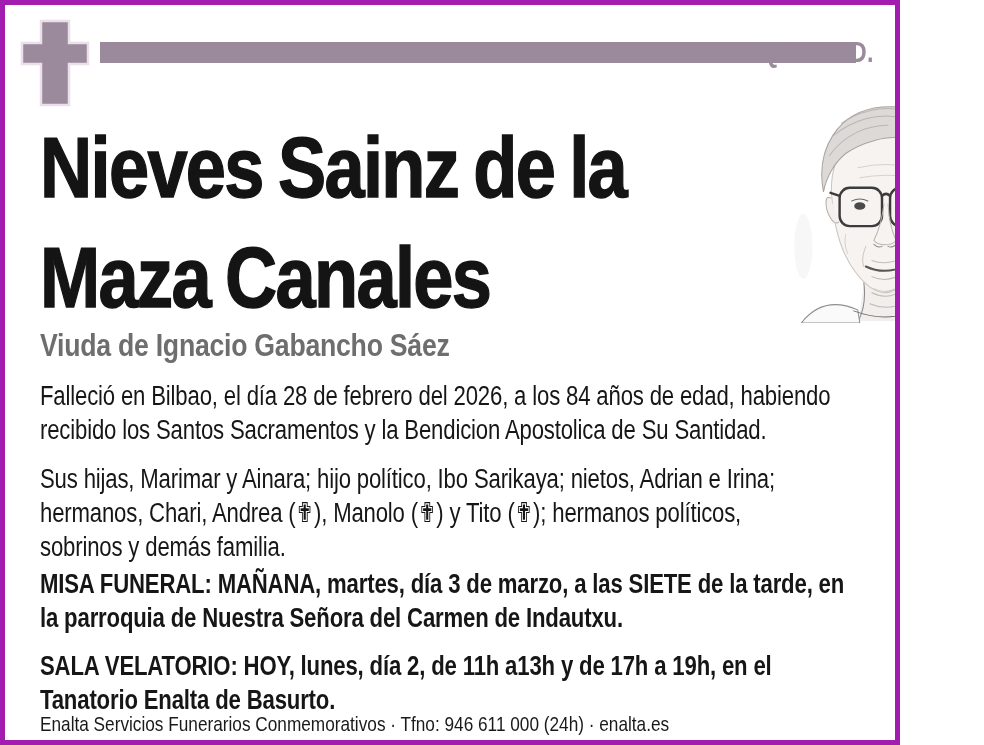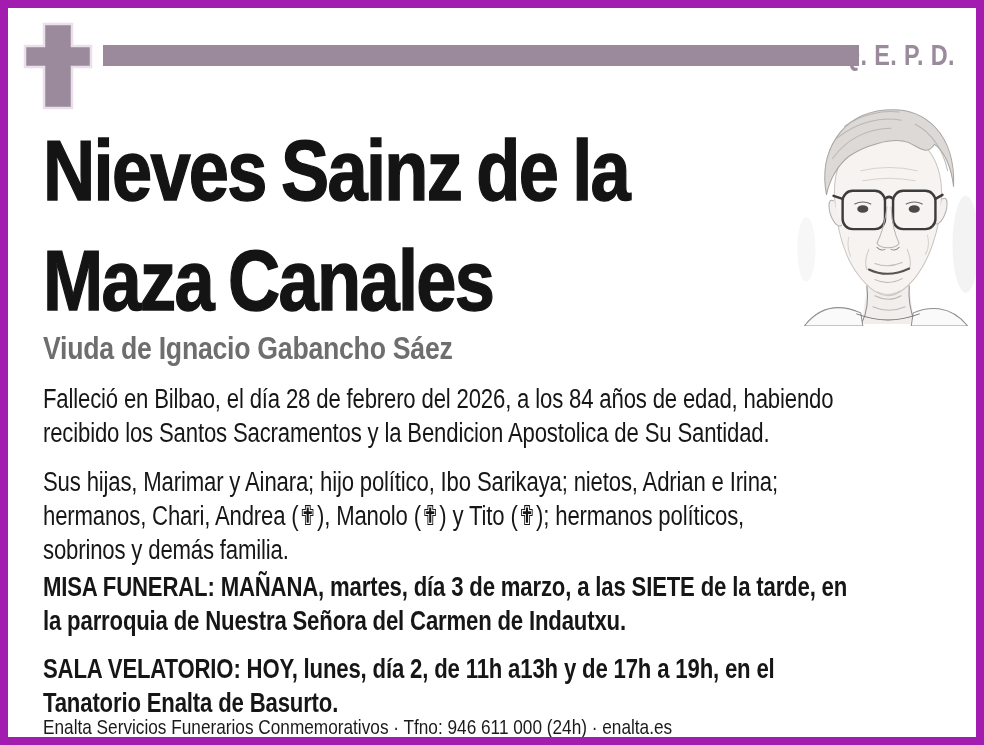--- a/index.html
+++ b/index.html
@@ -4,24 +4,24 @@
 <style>
   :root{
     --accent:#9a8a9b;
     --accent-outline:#ecdfec;
     --subtitle:#6e6e6e;
     --ink:#161616;
   }
   html,body{margin:0;padding:0;background:#ffffff;}
   .page{
     position:relative;
-    width:984px;height:745px;
+    width:900px;height:745px;
     box-sizing:border-box;
     background:#ffffff;
-    border:8px solid #a21caf;
+    border:5px solid #a21caf;
     overflow:hidden;
     font-family:"Liberation Sans","DejaVu Sans",sans-serif;
     color:var(--ink);
   }
   
   .cross{position:absolute;left:15px;top:14px;width:70px;height:88px;}
   .accent-bar{position:absolute;left:95px;top:37px;width:756px;height:21px;background:var(--accent);}
   .qepd{
     position:absolute;right:21px;top:30px;
     font-size:30px;font-weight:700;line-height:34px;

